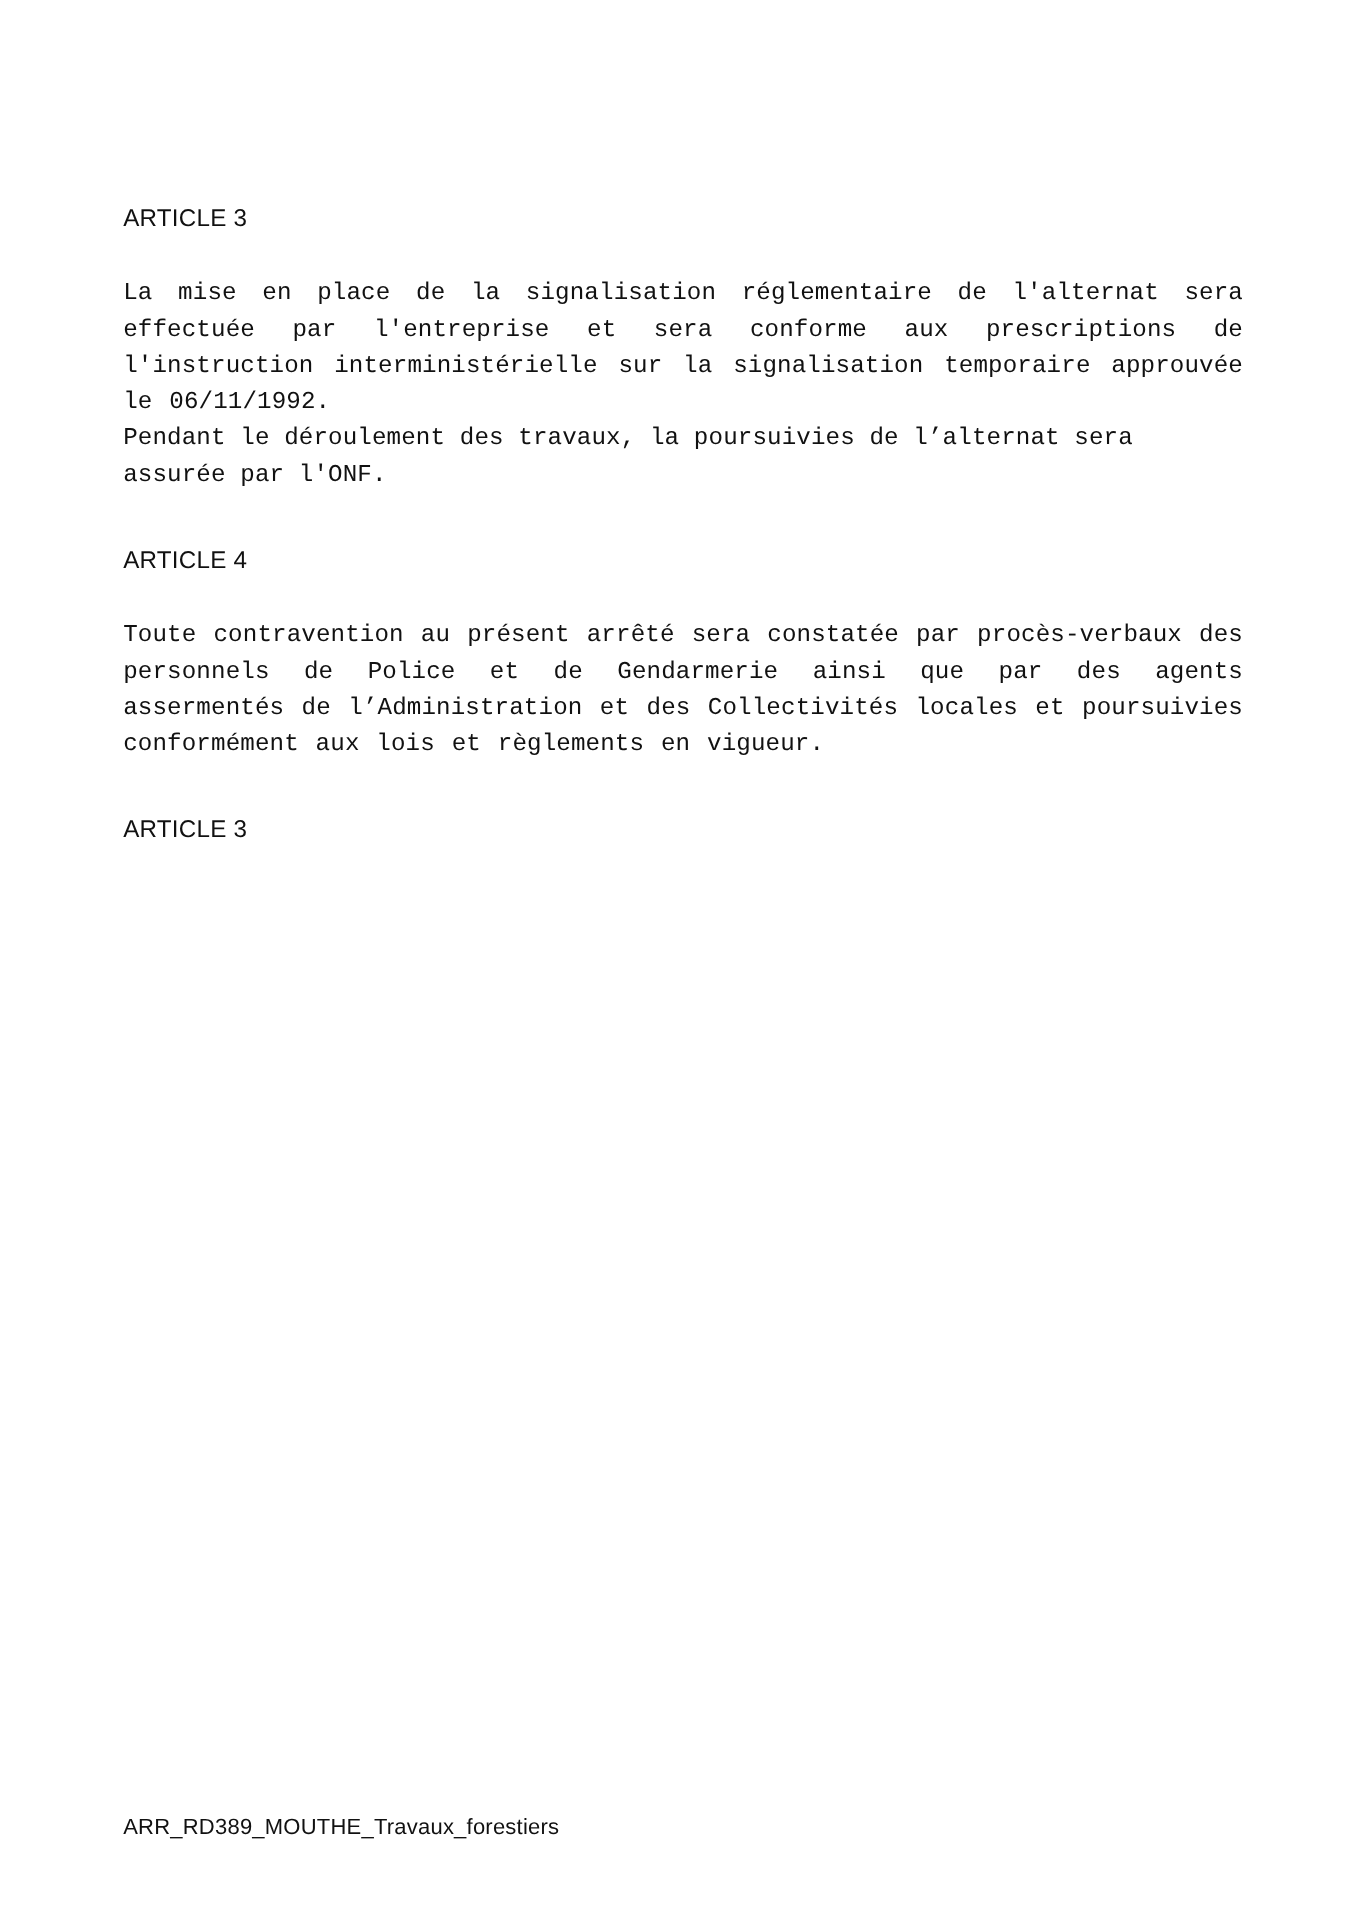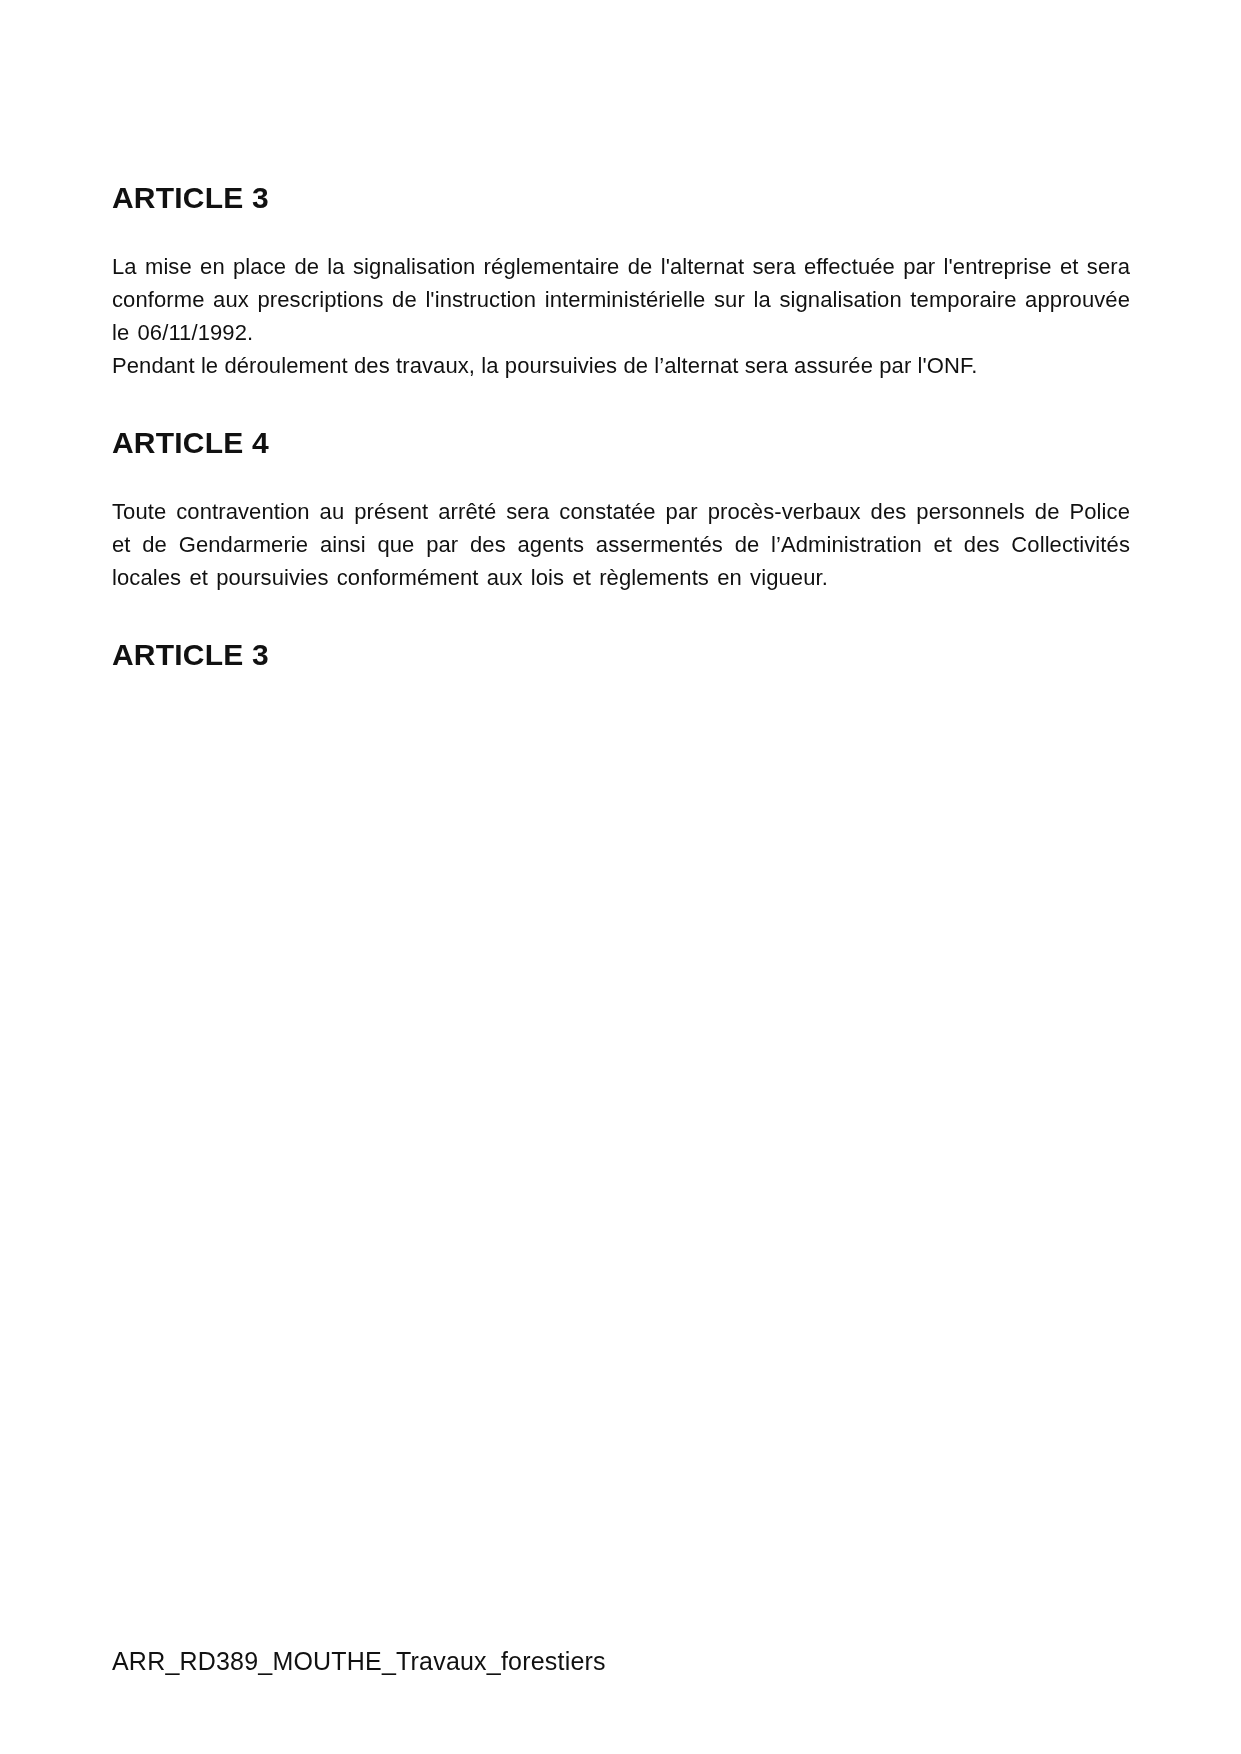--- a/index.html
+++ b/index.html
@@ -20,42 +20,43 @@
   .content {
     position: absolute;
     top: 181px;
     left: 112px;
     width: 1018px;
   }
   .section {
     margin: 0 0 44px 0;
   }
   .article-heading {
-    font-size: 30px;
-    font-weight: 700;
+    font-size: 22px;
+    font-weight: 400;
     line-height: 33px;
     letter-spacing: 0.2px;
     margin: 0 0 36px 0;
   }
   .body-par {
     font-size: 22px;
     line-height: 33px;
     margin: 0;
     letter-spacing: 0.1px;
+    font-family: Liberation Mono, monospace;
   }
   .body-par.justified {
     text-align: justify;
     text-justify: inter-word;
     word-spacing: 2px;
   }
   .doc-footer {
     position: absolute;
     left: 112px;
     top: 1645px;
-    font-size: 25px;
+    font-size: 20px;
     line-height: 33px;
     letter-spacing: 0.2px;
     color: #111111;
   }
 </style>
 </head>
 <body>
 
 <div class="page">
   <div class="content">

